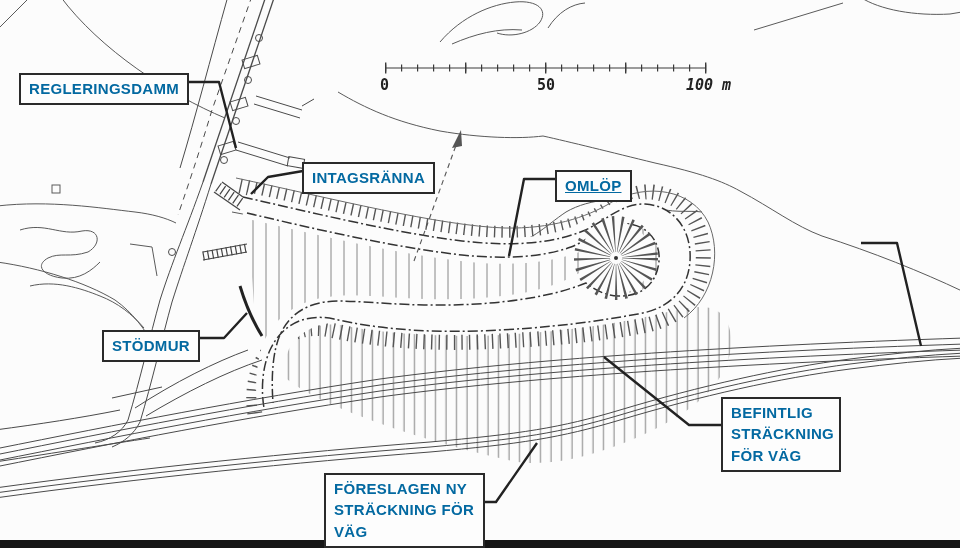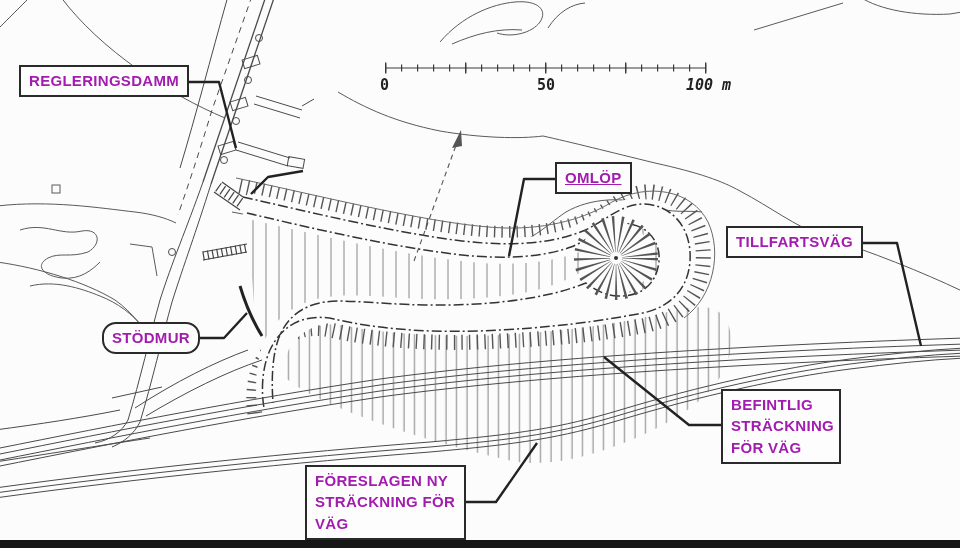--- a/index.html
+++ b/index.html
@@ -5,41 +5,42 @@
   html,body{margin:0;padding:0;background:#e8e8e8;}
   #stage{
     position:relative;width:960px;height:548px;overflow:hidden;
     background:#fcfcfc;font-family:"Liberation Sans",sans-serif;
   }
   #stage svg{position:absolute;left:0;top:0;}
   .label-box{
     position:absolute;
     border:2px solid #2a2a2a;
     background:#fdfdfd;
-    color:#a21caf;
+    color:#0369a1;
     font-size:15px;font-weight:600;letter-spacing:.3px;
     line-height:1.42;
     padding:3px 8px 4px 8px;
     white-space:nowrap;
     z-index:5;
+    margin-top:8px;
   }
   .label-box.multi{white-space:normal;}
   .scale-label{
     position:absolute;
     font-family:"DejaVu Sans Mono",monospace;
     font-weight:bold;font-size:15px;color:#222;
     z-index:4;
   }
   #lbl-reg{left:19px;top:65px;}
   #lbl-int{left:302px;top:154px;}
   #lbl-oml{left:555px;top:162px;text-decoration:underline;}
   #lbl-til{left:726px;top:226px;}
-  #lbl-sto{left:102px;top:322px;border-radius:14px;}
+  #lbl-sto{left:102px;top:322px;}
   #lbl-bef{left:721px;top:389px;width:100px;}
-  #lbl-for{left:305px;top:465px;width:141px;}
+  #lbl-for{left:324px;top:465px;width:141px;}
   #scl-0{left:380px;top:76px;}
   #scl-50{left:537px;top:76px;text-align:right;}
   #scl-100{left:686px;top:76px;font-style:italic;}
 </style>
 </head>
 <body>
 
 <div id="stage">
 
 <svg width="960" height="548" viewBox="0 0 960 548">
@@ -195,22 +196,22 @@
     <path d="M 861,243 L 897,243 L 921,346"></path>
     <path d="M 199,338 L 224,338 L 247,313"></path>
     <path d="M 722,425 L 689,425 L 604,357"></path>
     <path d="M 464,502 L 496,502 L 537,443"></path>
   </g>
 
   <rect x="0" y="540" width="960" height="8" fill="#161616"></rect>
 </svg>
 
 <div class="label-box" id="lbl-reg">REGLERINGSDAMM</div>
+<div class="label-box" id="lbl-int">INTAGSRÄNNA</div>
 <div class="label-box" id="lbl-oml">OMLÖP</div>
-<div class="label-box" id="lbl-til">TILLFARTSVÄG</div>
 <div class="label-box" id="lbl-sto">STÖDMUR</div>
 <div class="label-box multi" id="lbl-bef">BEFINTLIG STRÄCKNING FÖR VÄG</div>
 <div class="label-box multi" id="lbl-for">FÖRESLAGEN NY STRÄCKNING FÖR VÄG</div>
 
 <div class="scale-label" id="scl-0">0</div>
 <div class="scale-label" id="scl-50">50</div>
 <div class="scale-label" id="scl-100">100 m</div>
 
 </div>
 

